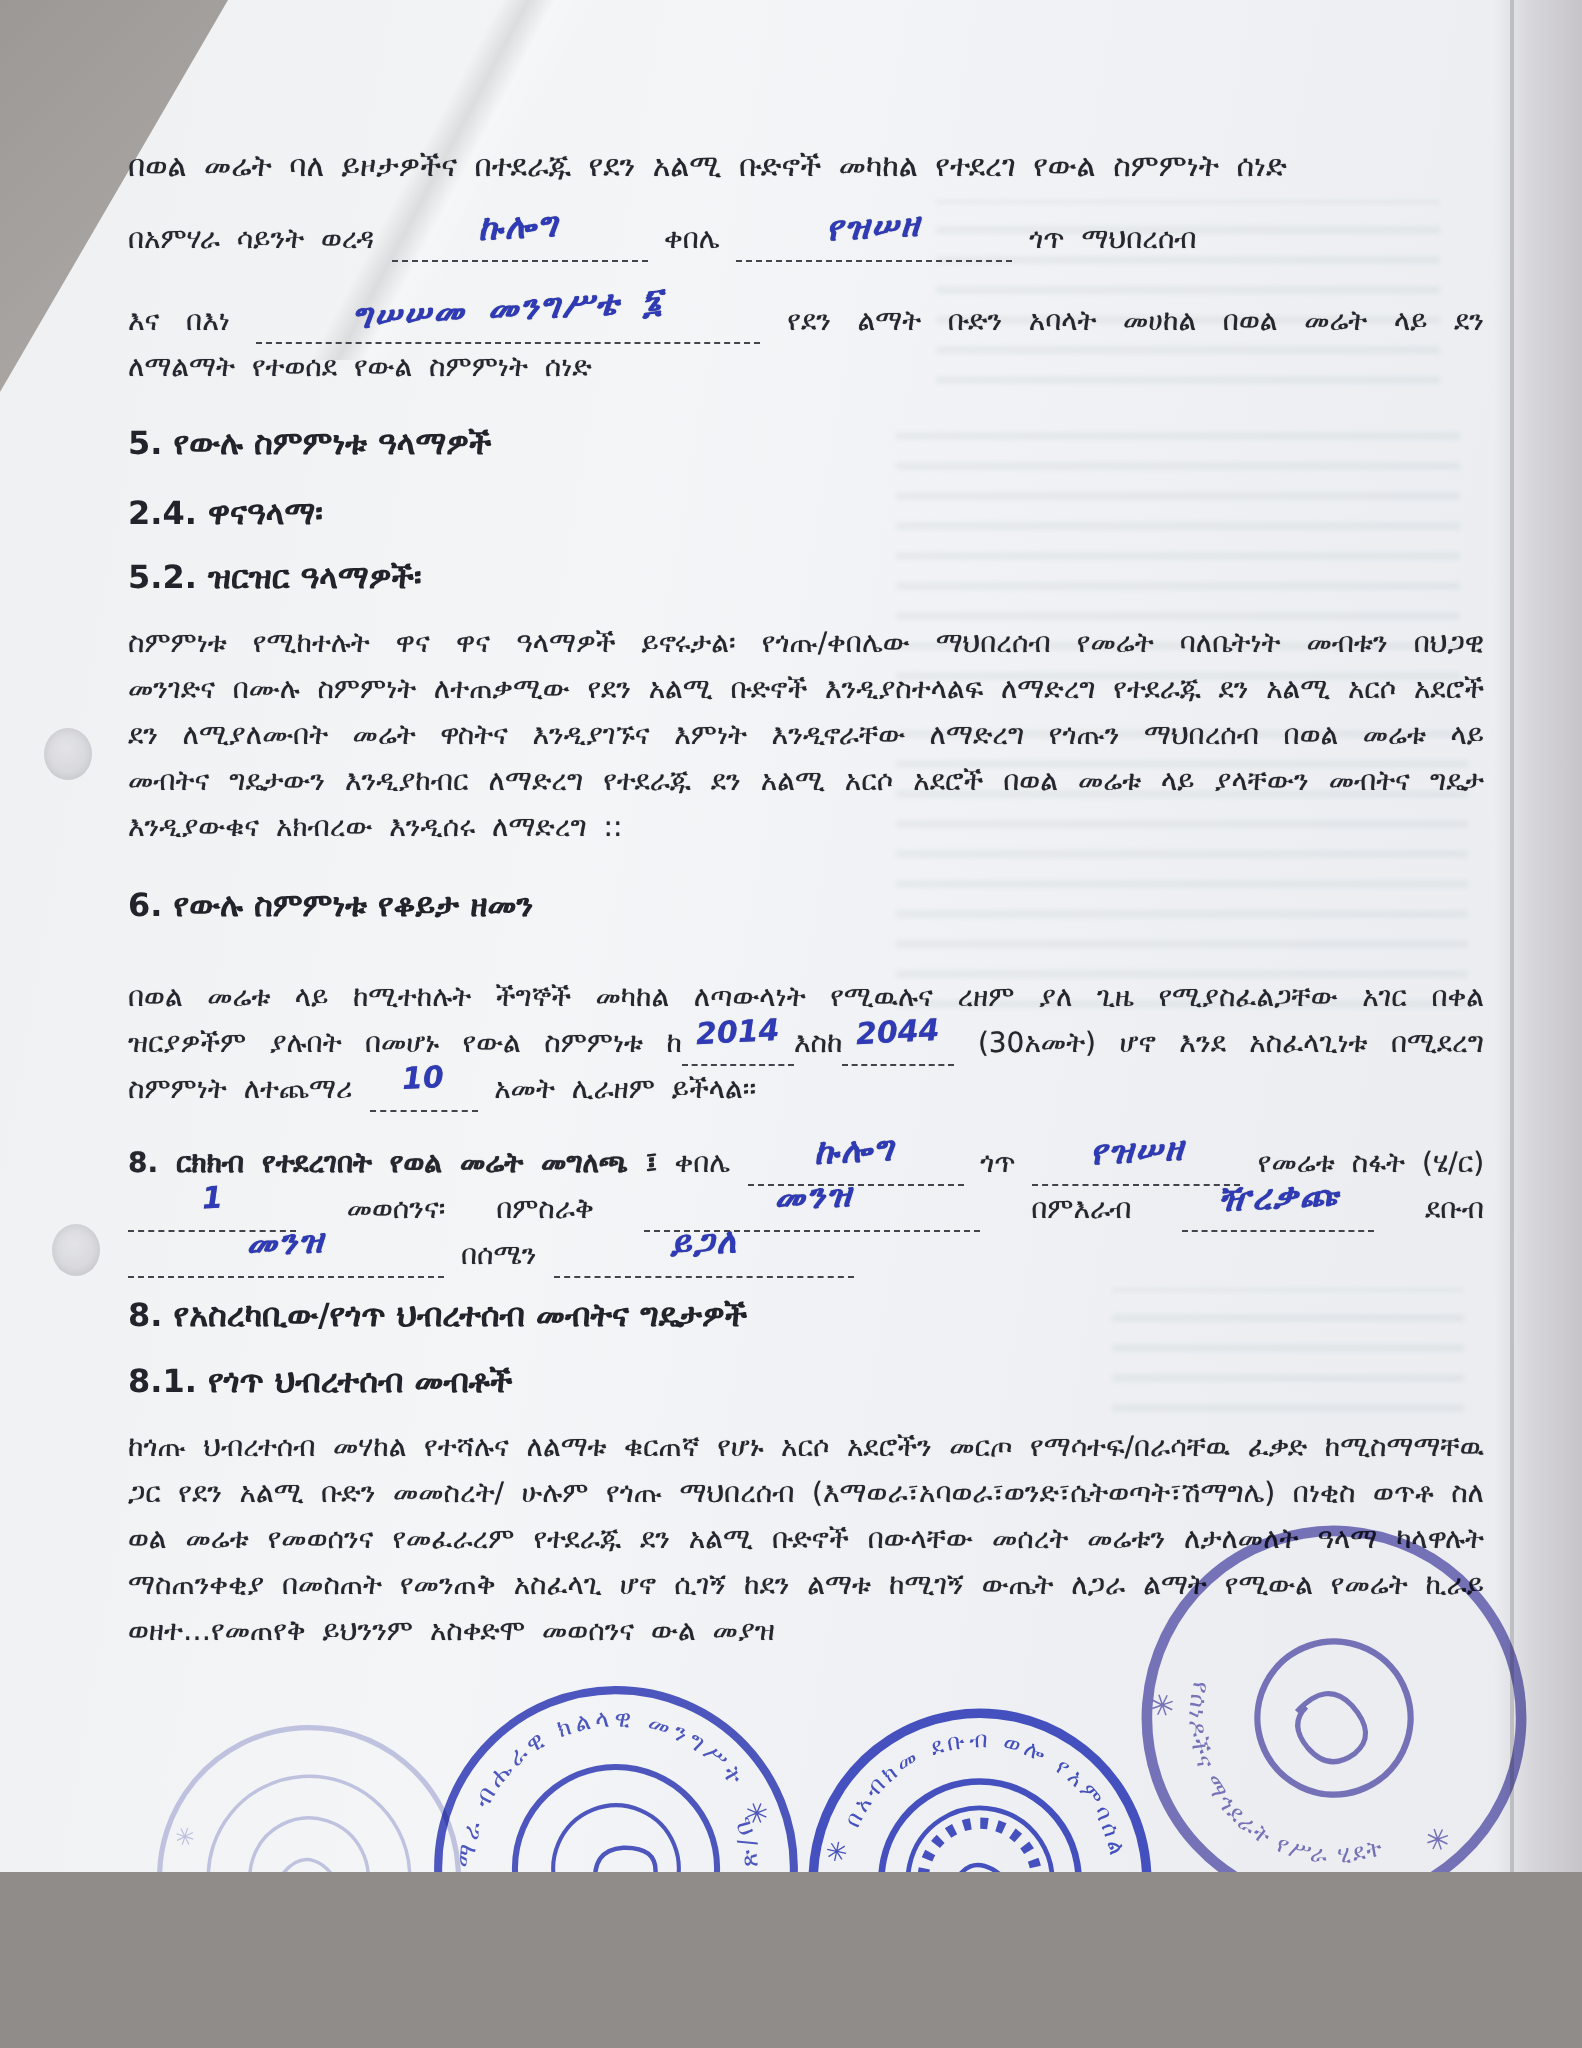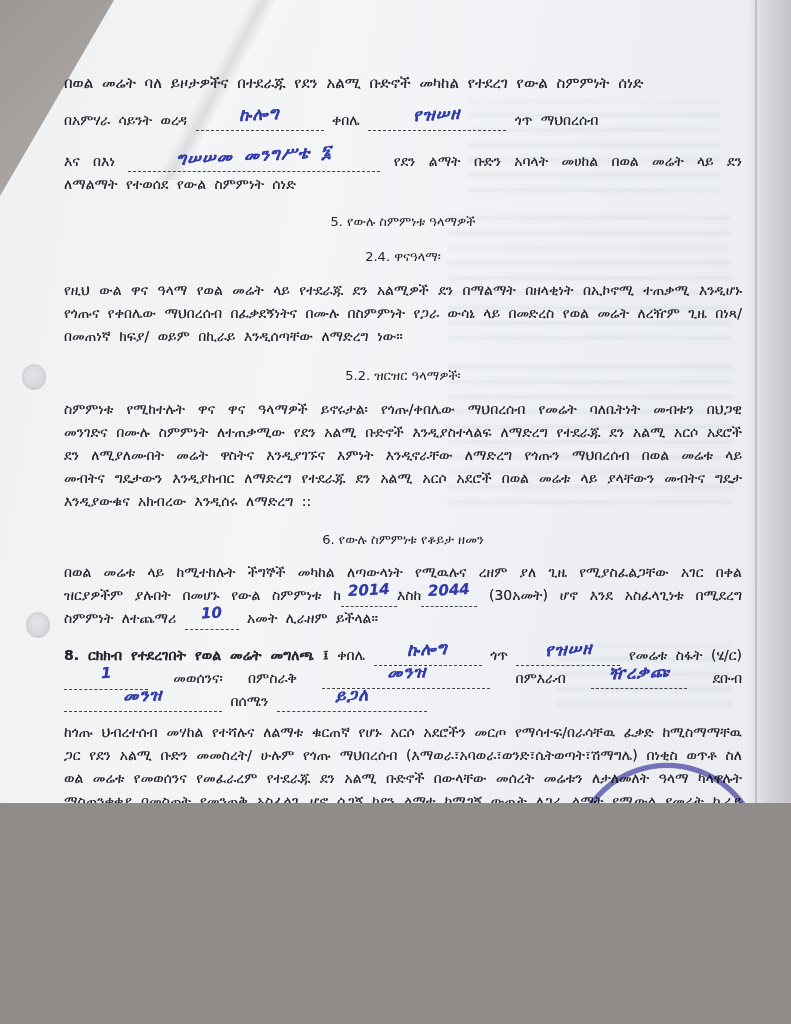--- a/index.html
+++ b/index.html
@@ -1,17 +1,17 @@
 <!DOCTYPE html>
 <html><head>
 <meta charset="utf-8">
 <style>
   html,body{margin:0;padding:0;background:#8f8c89;}
   .page{
-    position:relative;width:791px;height:803px;overflow:hidden;
+    position:relative;width:791px;height:936px;overflow:hidden;
     background:linear-gradient(100deg,#eef0f2 0%,#f4f5f7 38%,#eceef2 78%,#eaecf0 100%);
     font-family:"DejaVu Sans",sans-serif;color:#23232b;
   }
   
   .corner-bg{position:absolute;top:0;left:0;width:130px;height:210px;
     background:linear-gradient(135deg,#9b9895 0%,#aaa7a4 70%,#b6b3b0 100%);
     clip-path:polygon(0 0,114px 0,0 196px);}
   .crease{position:absolute;top:0;left:0;width:360px;height:180px;pointer-events:none;
     background:linear-gradient(118deg,rgba(0,0,0,0) 55%,rgba(120,118,116,.18) 58%,rgba(255,255,255,.25) 61%,rgba(0,0,0,0) 66%);}
   
@@ -29,21 +29,21 @@
   .bleed.b1{left:468px;top:100px;width:252px;height:92px;}
   .bleed.b2{left:448px;top:214px;width:282px;height:126px;}
   .bleed.b3{left:448px;top:354px;width:286px;height:150px;}
   .bleed.b4{left:556px;top:644px;width:176px;height:62px;}
 
   .content{position:absolute;left:64px;top:70px;width:678px;}
   .content p,.content h2,.content h3{margin:0;}
   .para{font-size:14px;line-height:23px;text-align:justify;word-spacing:4px;
     color:#26262e;text-shadow:0 0 .4px rgba(30,30,40,.55);}
   .ttl{font-size:15px;line-height:26px;}
-  .hd{font-weight:normal;font-size:13px;line-height:20px;text-align:center;}
+  .hd{font-weight:bold;font-size:16px;line-height:20px;text-align:left;}
   .blank{display:inline-block;border-bottom:1.6px dashed #43434c;height:15px;
     text-align:center;vertical-align:baseline;line-height:8px;}
   .hw{font-style:italic;font-weight:600;color:#2e3ab6;font-size:17px;letter-spacing:1px;
     position:relative;top:-5px;display:inline-block;transform:rotate(-3deg);white-space:nowrap;}
   .hw.num{font-size:15px;letter-spacing:0;}
   .stamp{position:absolute;mix-blend-mode:multiply;}
   .stamp text{font-size:12px;letter-spacing:2px;fill:currentColor;font-family:"DejaVu Sans",sans-serif;}
   .stamp .star{font-size:14px;letter-spacing:0;}
   #stamp1{left:72px;top:856px;width:165px;height:165px;color:#7d82c6;opacity:.42;transform:rotate(18deg);}
   #stamp2{left:212px;top:838px;width:192px;height:192px;color:#3743bd;opacity:.88;transform:rotate(-22deg);}
@@ -79,26 +79,25 @@
     </p>
 
     <p class="para" style="margin-bottom:16px">
       <span>እና በእነ</span>
       <span class="blank" style="width:252px"><span class="hw">ግሠሠመ መንግሥቴ ፮</span></span>
       <span>የደን ልማት ቡድን አባላት መሀከል በወል መሬት ላይ ደን ለማልማት የተወሰደ የውል ስምምነት ሰነድ</span>
     </p>
 
     <h2 class="hd" style="margin-bottom:15px">5. የውሉ ስምምነቱ ዓላማዎች</h2>
     <h3 class="hd" style="margin-bottom:12px">2.4. ዋናዓላማ፡</h3>
-    <p class="para" style="margin-bottom:18px">የዚህ ውል ዋና ዓላማ የወል መሬት ላይ የተደራጁ ደን አልሚዎች ደን በማልማት በዘላቂነት በኢኮኖሚ ተጠቃሚ እንዲሆኑ የጎጡና የቀበሌው ማህበረሰብ በፈቃደኝነትና በሙሉ በስምምነት የጋራ ውሳኔ ላይ በመድረስ የወል መሬት ለረዥም ጊዜ በነጻ/በመጠነኛ ክፍያ/ ወይም በኪራይ እንዲሰጣቸው ለማድረግ ነው፡፡</p>
 
     <h3 class="hd" style="margin-bottom:12px">5.2. ዝርዝር ዓላማዎች፡</h3>
     <p class="para" style="margin-bottom:17px">ስምምነቱ የሚከተሉት ዋና ዋና ዓላማዎች ይኖሩታል፡ የጎጡ/ቀበሌው ማህበረሰብ የመሬት ባለቤትነት መብቱን በህጋዊ መንገድና በሙሉ ስምምነት ለተጠቃሚው የደን አልሚ ቡድኖች እንዲያስተላልፍ ለማድረግ የተደራጁ ደን አልሚ አርሶ አደሮች ደን ለሚያለሙበት መሬት ዋስትና እንዲያገኙና እምነት እንዲኖራቸው ለማድረግ የጎጡን ማህበረሰብ በወል መሬቱ ላይ መብትና ግዴታውን እንዲያከብር ለማድረግ የተደራጁ ደን አልሚ አርሶ አደሮች በወል መሬቱ ላይ ያላቸውን መብትና ግዴታ እንዲያውቁና አክብረው እንዲሰሩ ለማድረግ ::</p>
 
-    <h2 class="hd" style="margin-bottom:11px">6. የውሉ ስምምነቱ የቆይታ ዘመን</h2>
+    <h2 class="hd" style="margin-bottom:25px">6. የውሉ ስምምነቱ የቆይታ ዘመን</h2>
     <p class="para" style="margin-bottom:14px">
       <span>በወል መሬቱ ላይ ከሚተከሉት ችግኞች መካከል ለጣውላነት የሚዉሉና ረዘም ያለ ጊዜ የሚያስፈልጋቸው አገር በቀል ዝርያዎችም ያሉበት በመሆኑ የውል ስምምነቱ ከ</span><span class="blank" style="width:56px"><span class="hw num">2014</span></span><span>እስከ</span><span class="blank" style="width:56px"><span class="hw num">2044</span></span>
       <span>(30አመት) ሆኖ እንደ አስፈላጊነቱ በሚደረግ ስምምነት  ለተጨማሪ</span>
       <span class="blank" style="width:54px"><span class="hw num">10</span></span>
       <span>አመት ሊራዘም ይችላል፡፡</span>
     </p>
 
     <p class="para" style="margin-bottom:8px">
       <b>8. ርክክብ የተደረገበት የወል መሬት መግለጫ ፤</b>
       <span>ቀበሌ</span>
@@ -111,20 +110,22 @@
       <span>በምስራቅ</span>
       <span class="blank" style="width:168px"><span class="hw">መንዝ</span></span>
       <span>በምእራብ</span>
       <span class="blank" style="width:96px"><span class="hw">ዥረቃጩ</span></span>
       <span>ደቡብ</span>
       <span class="blank" style="width:158px"><span class="hw">መንዝ</span></span>
       <span>በሰሜን</span>
       <span class="blank" style="width:150px"><span class="hw">ይጋለ</span></span>
     </p>
 
+    <h2 class="hd" style="margin-bottom:13px">8. የአስረካቢው/የጎጥ ህብረተሰብ መብትና ግዴታዎች</h2>
+    <h3 class="hd" style="margin-bottom:12px">8.1. የጎጥ ህብረተሰብ መብቶች</h3>
     <p class="para">ከጎጡ ህብረተሰብ መሃከል የተሻሉና ለልማቱ ቁርጠኛ የሆኑ አርሶ አደሮችን መርጦ የማሳተፍ/በራሳቸዉ ፈቃድ ከሚስማማቸዉ ጋር የደን አልሚ ቡድን መመስረት/ ሁሉም የጎጡ ማህበረሰብ (እማወራ፣አባወራ፣ወንድ፣ሴትወጣት፣ሽማግሌ) በነቂስ ወጥቶ ስለ ወል መሬቱ የመወሰንና የመፈራረም የተደራጁ ደን አልሚ ቡድኖች በውላቸው መሰረት መሬቱን ለታለመለት ዓላማ ካላዋሉት ማስጠንቀቂያ በመስጠት የመንጠቅ አስፈላጊ ሆኖ ሲገኝ ከደን ልማቱ ከሚገኝ ውጤት ለጋራ ልማት የሚውል የመሬት ኪራይ ወዘተ…የመጠየቅ ይህንንም አስቀድሞ መወሰንና ውል መያዝ</p>
 
   </div>
 
   <svg id="stamp1" class="stamp" viewBox="0 0 190 190">
     <circle cx="95" cy="95" r="86" fill="none" stroke="currentColor" stroke-width="3"></circle>
     <circle cx="95" cy="95" r="58" fill="none" stroke="currentColor" stroke-width="2"></circle>
     <circle cx="95" cy="95" r="34" fill="none" stroke="currentColor" stroke-width="2"></circle>
     <path d="M80,98 q6,-16 20,-12 q15,5 10,17 q-5,13 -18,8 q-11,-4 -9,-15" fill="none" stroke="currentColor" stroke-width="2"></path>
     <text class="star" x="14" y="100">✳</text>

